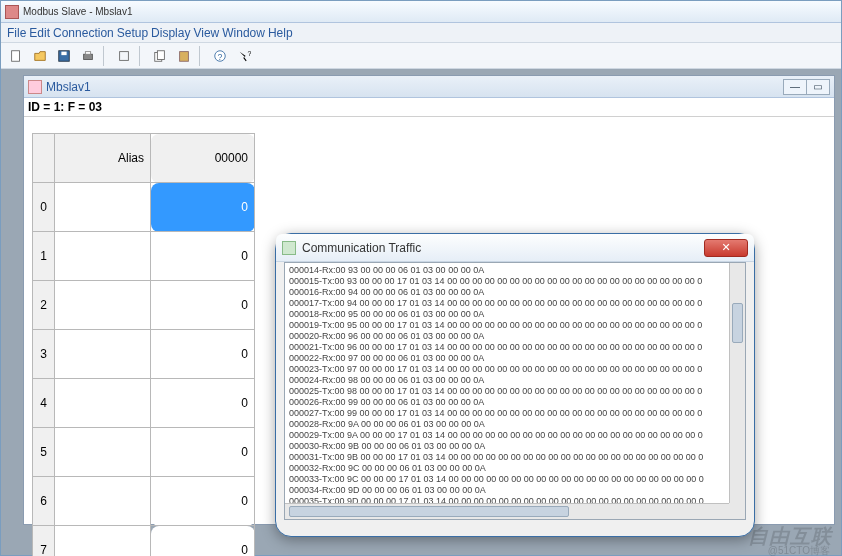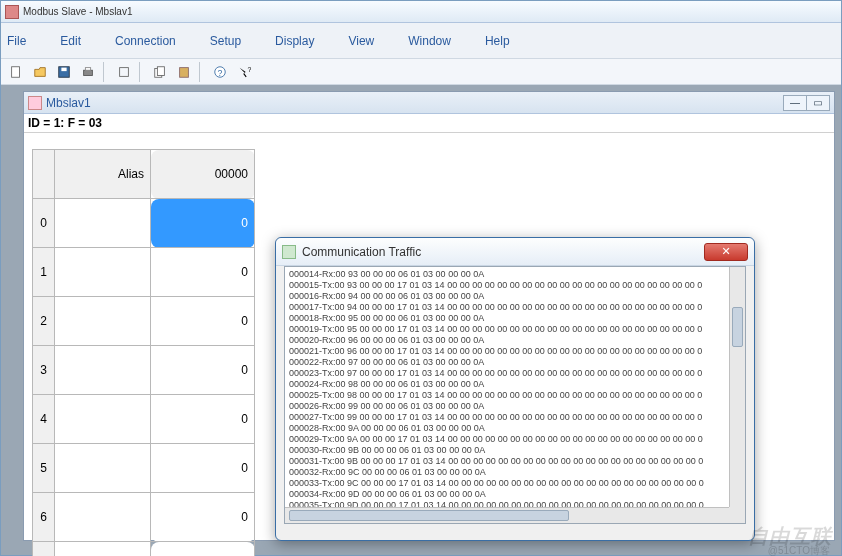--- a/index.html
+++ b/index.html
@@ -2,21 +2,21 @@
 <html><head>
 <meta charset="utf-8">
 <style>
   * { box-sizing: border-box; margin: 0; padding: 0; font-family: "Segoe UI", Tahoma, sans-serif; }
   body { width: 842px; height: 556px; background: #f0f0f0; overflow: hidden; position: relative; }
 
   
   .outer-window { width: 842px; height: 556px; border: 1px solid #7a9dbf; background: #e9eef4; display: flex; flex-direction: column; }
   .title-bar { height: 22px; background: linear-gradient(#f7fbff,#dfeaf5); border-bottom: 1px solid #b0c4de; display: flex; align-items: center; padding: 0 4px; font-size: 10px; color: #333; }
   .title-bar .app-icon { width: 14px; height: 14px; margin-right: 4px; background: #d88; border: 1px solid #a55; }
-  .menu-bar { height: 36px; background: #eef2f7; border-bottom: 1px solid #cfd8e2; display: flex; align-items: center; padding: 0 6px; font-size: 12px; color: #2a5a9e; gap: 34px; }
+  .menu-bar { height: 20px; background: #eef2f7; border-bottom: 1px solid #cfd8e2; display: flex; align-items: center; padding: 0 6px; font-size: 12px; color: #2a5a9e; gap: 3px; }
   .menu-bar span { cursor: default; }
   .tool-bar { height: 26px; background: #f3f6fa; border-bottom: 1px solid #cfd8e2; display: flex; align-items: center; padding: 0 4px; gap: 2px; }
   .tool-btn { width: 22px; height: 20px; display: flex; align-items: center; justify-content: center; border: 1px solid transparent; background: transparent; }
   .tool-sep { width: 6px; height: 20px; border-left: 1px solid #c0c8d0; margin: 0 2px; }
   .tool-btn svg { width: 14px; height: 14px; }
 
   .client-area { flex: 1; background: #9aa7b4; position: relative; padding: 6px; }
 
   
   .child-window { position: absolute; left: 22px; top: 6px; right: 6px; height: 450px; background: #fff; border: 1px solid #8a9bb0; }
@@ -30,21 +30,21 @@
   .grid-wrap { padding: 16px 8px 8px 8px; }
   table.grid { border-collapse: collapse; font-size: 12px; }
   table.grid th, table.grid td { border: 1px solid #b8b8b8; height: 22px; padding: 17px 6px; background: #fff; }
   table.grid th { background: #f0f0f0; font-weight: normal; text-align: center; }
   table.grid .rownum { width: 22px; background: #f0f0f0; text-align: center; }
   table.grid .alias { width: 96px; text-align: right; }
   table.grid .valcol { width: 104px; text-align: right; border-radius: 8px; }
   table.grid tr.sel td.valcol { background: #3399ff; color: #fff; }
 
   
-  .dialog { position: absolute; left: 274px; top: 152px; width: 480px; height: 304px; background: #f0f0f0; border: 1px solid #3a6ea5; border-radius: 6px; box-shadow: 0 3px 14px rgba(0,0,0,.35); display: flex; flex-direction: column; }
+  .dialog { position: absolute; left: 274px; top: 164px; width: 480px; height: 304px; background: #f0f0f0; border: 1px solid #3a6ea5; border-radius: 16px; box-shadow: 0 3px 14px rgba(0,0,0,.35); display: flex; flex-direction: column; }
   .dlg-title { height: 28px; background: linear-gradient(#fdfefe,#e6eef7); border-bottom: 1px solid #c9d6e4; border-radius: 6px 6px 0 0; display: flex; align-items: center; padding: 0 6px; font-size: 12px; color: #333; }
   .dlg-title .dlg-icon { width: 14px; height: 14px; margin-right: 6px; background: #cfe8cf; border: 1px solid #8b8; }
   .dlg-close { margin-left: auto; width: 44px; height: 18px; border-radius: 3px; background: linear-gradient(#e47a70,#c83a2e); color: #fff; font-size: 11px; display: flex; align-items: center; justify-content: center; border: 1px solid #a02a20; }
   .dlg-btnrow { height: 34px; display: flex; align-items: center; gap: 18px; padding: 0 10px; }
   .dlg-btn { width: 70px; height: 22px; font-size: 12px; border: 1px solid #8aa0b8; border-radius: 3px; background: linear-gradient(#fdfdfd,#e7eef6); color: #333; }
   .dlg-btn.primary { border-color: #3a84c8; box-shadow: 0 0 0 1px #6ab inset; }
   .dlg-btn:disabled { color: #9a9a9a; }
   .dlg-btn .ul { text-decoration: underline; }
   .traffic-box { flex: 1; margin: 0 8px 16px 8px; background: #fff; border: 1px solid #9aa7b4; font-family: "Courier New", monospace; font-size: 9px; line-height: 11px; color: #444; overflow: hidden; position: relative; }
   .traffic-inner { position: absolute; inset: 0 16px 16px 0; padding: 2px 4px; white-space: pre; overflow: hidden; }

